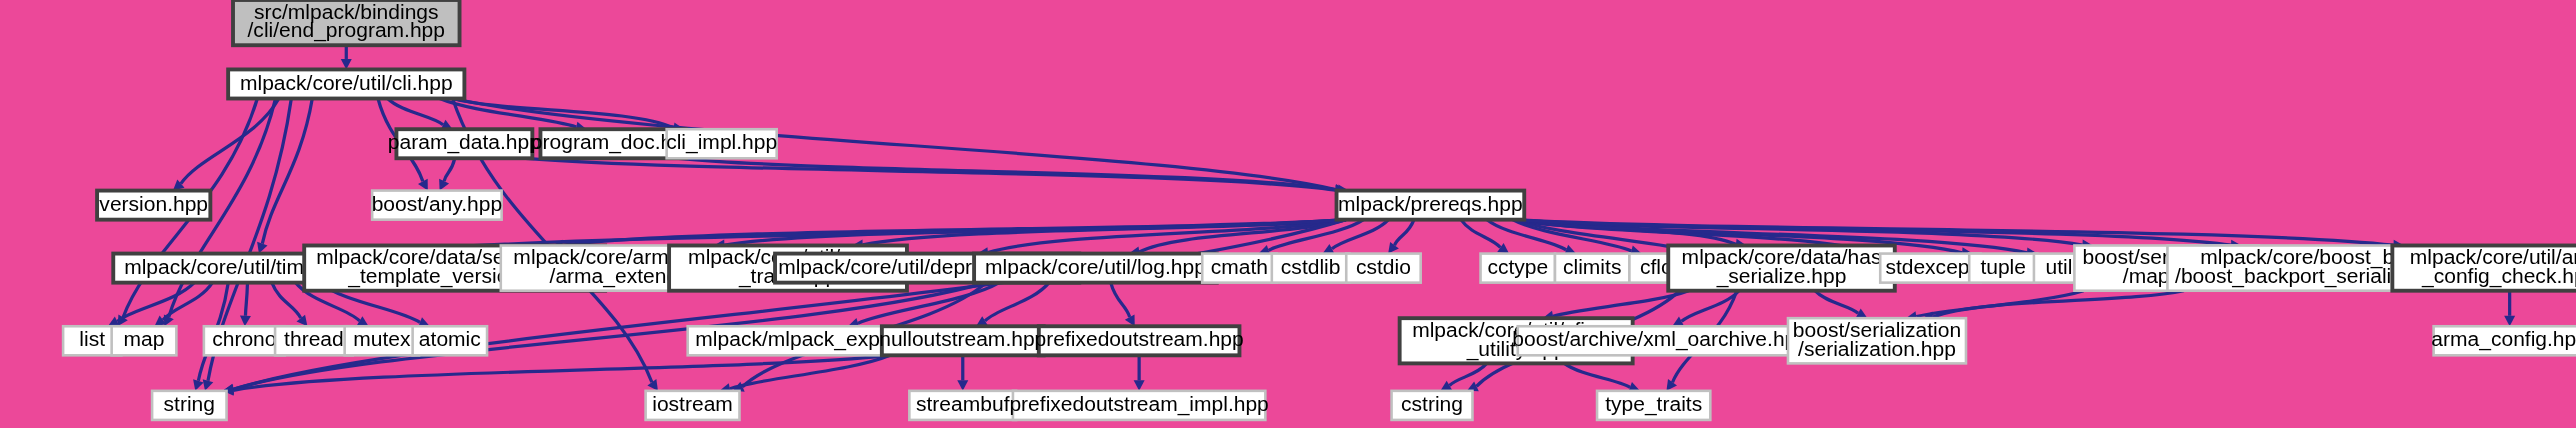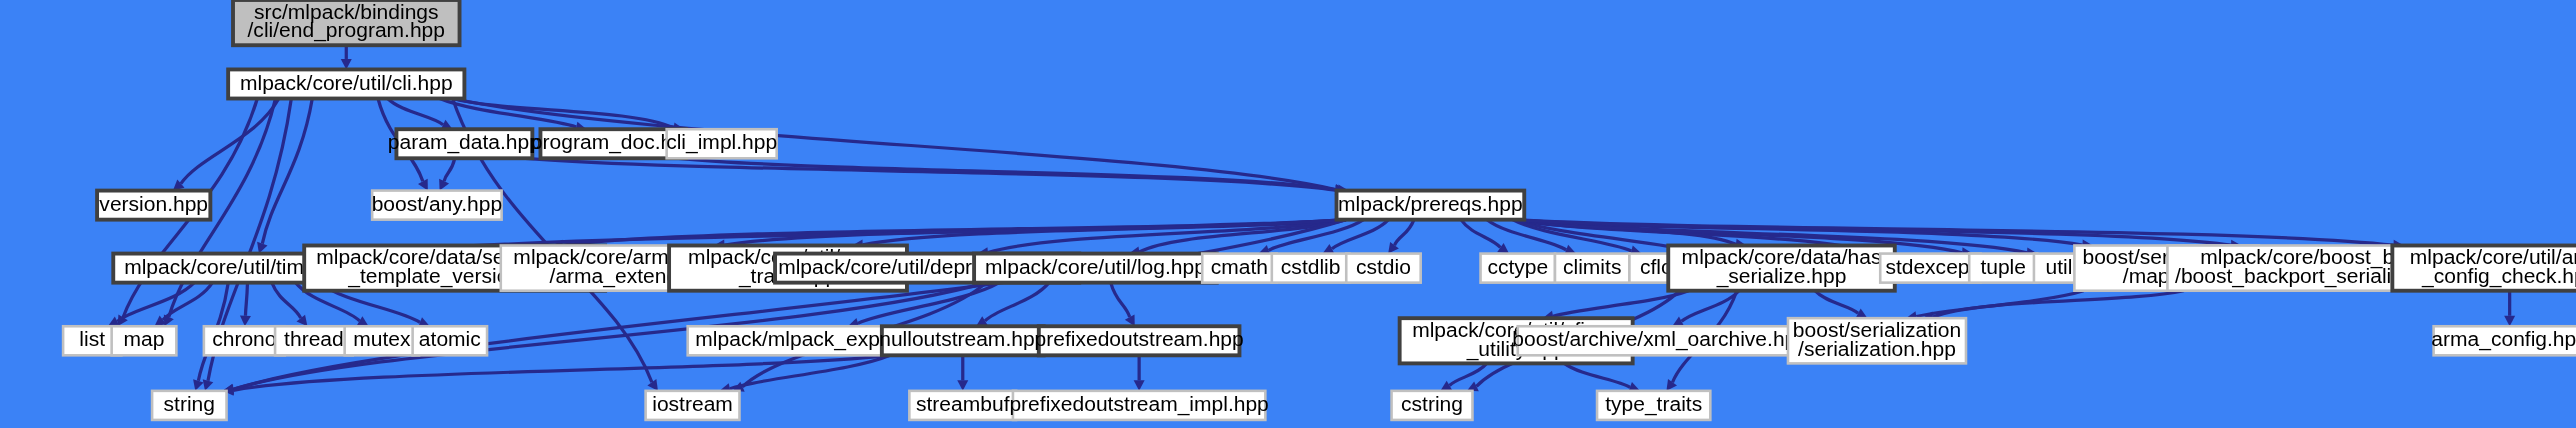--- a/index.html
+++ b/index.html
@@ -1,17 +1,17 @@
 <!DOCTYPE html>
 <html style="font-size:13px"><head>
 <meta charset="utf-8">
 <style>
   html,body{margin:0;padding:0;background:#ffffff;}
   body{font-family:"Liberation Sans",sans-serif;}
-  #graph-wrap{position:relative;width:2576px;height:428px;overflow:hidden;background:#3b82f6;}
+  #graph-wrap{position:relative;width:2576px;height:428px;overflow:hidden;background:#ec4899;}
   svg{position:absolute;left:0;top:0;width:2576px;height:428px;}
   .node rect{fill:#ffffff;}
   .node.plain rect{stroke:#c0c0c0;stroke-width:1.6;}
   .node.bold rect{stroke:#404040;stroke-width:2.4;}
   .node.root rect{fill:#bfbfbf;stroke:#404040;stroke-width:2.4;}
   .node text{font-family:"Liberation Sans",sans-serif;font-size:13px;fill:#000;text-anchor:middle;dominant-baseline:middle;}
   .edge{fill:none;stroke:#26298c;stroke-width:2;}
   .arrow{fill:#26298c;stroke:none;}
 </style>
 </head>

